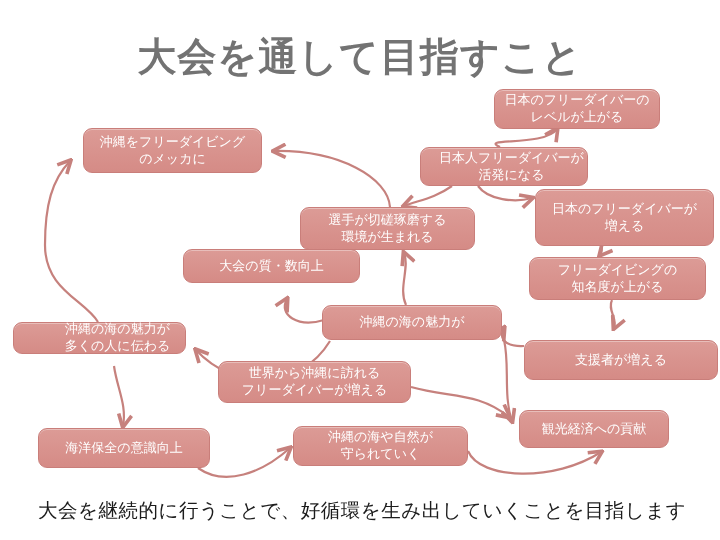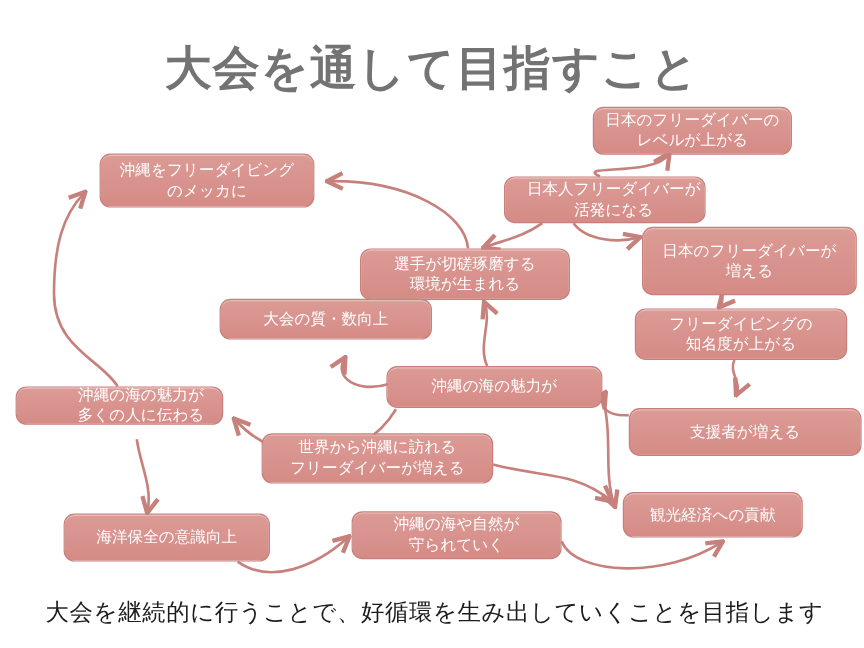--- a/index.html
+++ b/index.html
@@ -33,21 +33,21 @@
   .n2{left:420px;top:147px;width:168px;height:39px;padding-left:15px;}
   .n3{left:535px;top:189px;width:179px;height:57px;}
   .n4{left:300px;top:207px;width:175px;height:43px;}
   .n5{left:183px;top:249px;width:177px;height:34px;}
   .n6{left:529px;top:257px;width:177px;height:43px;}
   .n7{left:322px;top:305px;width:180px;height:35px;}
   .n8{left:524px;top:340px;width:194px;height:40px;}
   .n9{left:13px;top:322px;width:173px;height:32px;padding-left:36px;}
   .n10{left:218px;top:361px;width:193px;height:42px;}
   .n11{left:519px;top:410px;width:150px;height:38px;}
-  .n12{left:38px;top:428px;width:172px;height:40px;margin-left:15px;}
+  .n12{left:38px;top:428px;width:172px;height:40px;}
   .n13{left:293px;top:426px;width:175px;height:40px;}
   .slide-footer{
     position:absolute;left:38px;top:497px;width:670px;
     font-size:19.5px;color:#1c1c1c;margin:0;letter-spacing:0.5px;
   }
 </style>
 </head>
 <body>
 
 <div class="slide">

